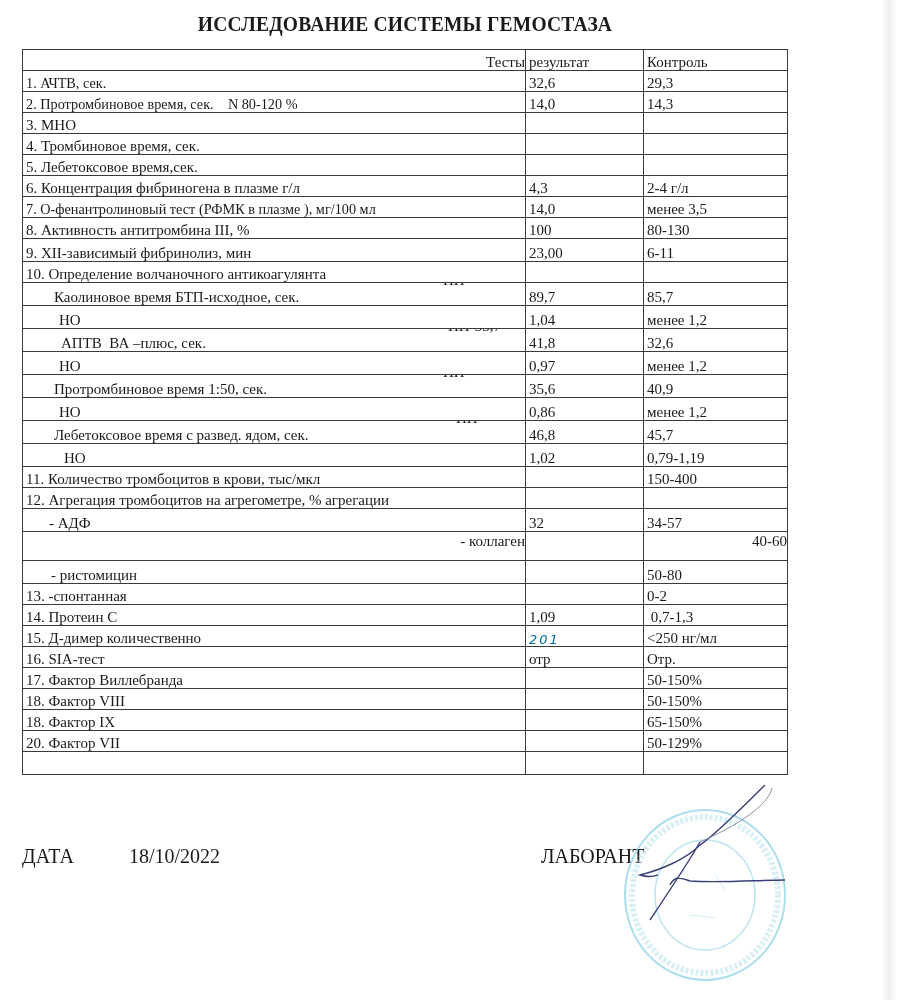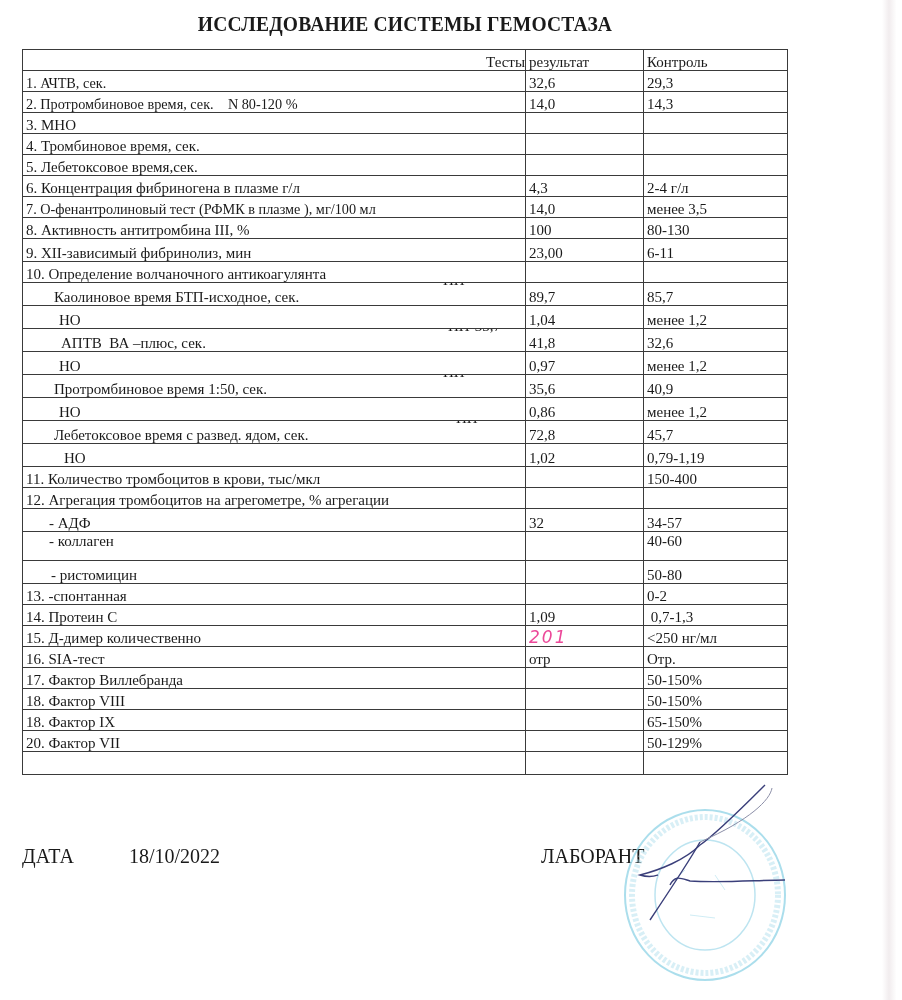--- a/index.html
+++ b/index.html
@@ -35,26 +35,26 @@
   td.test { position: relative; }
   .pp {
     position: absolute; bottom: 17px;
   }
   .ind1 { padding-left: 31px !important; margin-top: 44px; }
   .ind2 { padding-left: 36px !important; }
   .ind3 { padding-left: 38px !important; }
   .ind4 { padding-left: 41px !important; }
   .ind5 { padding-left: 26px !important; }
   .ind6 { padding-left: 28px !important; }
-  tr.tall td { height: 26px; }
+  tr.tall td { height: 26px; text-align: right; }
   tr.tall2 td { height: 22px; }
   tr.empty td { height: 22px; }
   .hand {
-    font-family: "DejaVu Sans", sans-serif; font-style: italic; color: #ec4899;
-    font-size: 17px; letter-spacing: 2px; padding-left: 10px;
+    font-family: "DejaVu Sans", sans-serif; font-style: italic; color: #0369a1;
+    font-size: 13px; letter-spacing: 2px; padding-left: 10px;
   }
   .footer-label {
     position: absolute; font-size: 20px; top: 845px;
   }
   .stamp { position: absolute; left: 615px; top: 800px; width: 180px; height: 185px; }
 </style>
 </head>
 <body>
 
 <div class="edge-shadow"></div>
@@ -149,21 +149,21 @@
     <td>35,6</td>
     <td>40,9</td>
   </tr>
   <tr class="tall2">
     <td class="ind2">НО</td>
     <td>0,86</td>
     <td>менее 1,2</td>
   </tr>
   <tr class="tall2">
     <td class="test ind1"><span>Лебетоксовое время с развед. ядом, сек.</span><span class="pp" style="left:433px">ПП-</span></td>
-    <td>72,8</td>
+    <td>46,8</td>
     <td>45,7</td>
   </tr>
   <tr class="tall2">
     <td class="ind4">НО</td>
     <td>1,02</td>
     <td>0,79-1,19</td>
   </tr>
   <tr>
     <td>11. Количество тромбоцитов в крови, тыс/мкл</td>
     <td></td>

